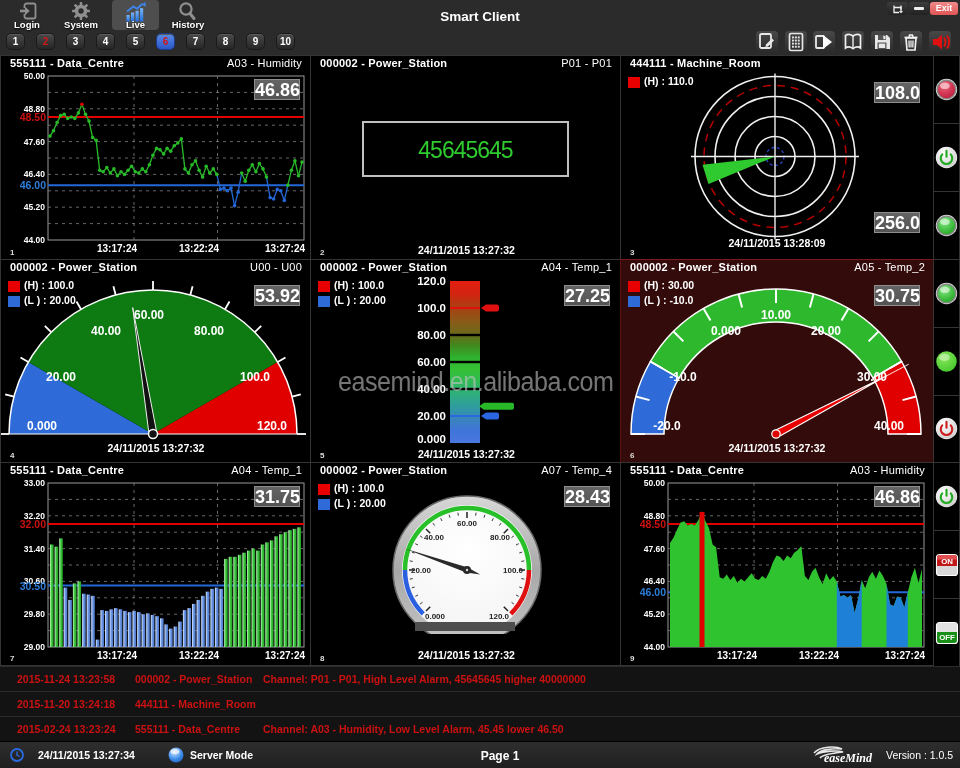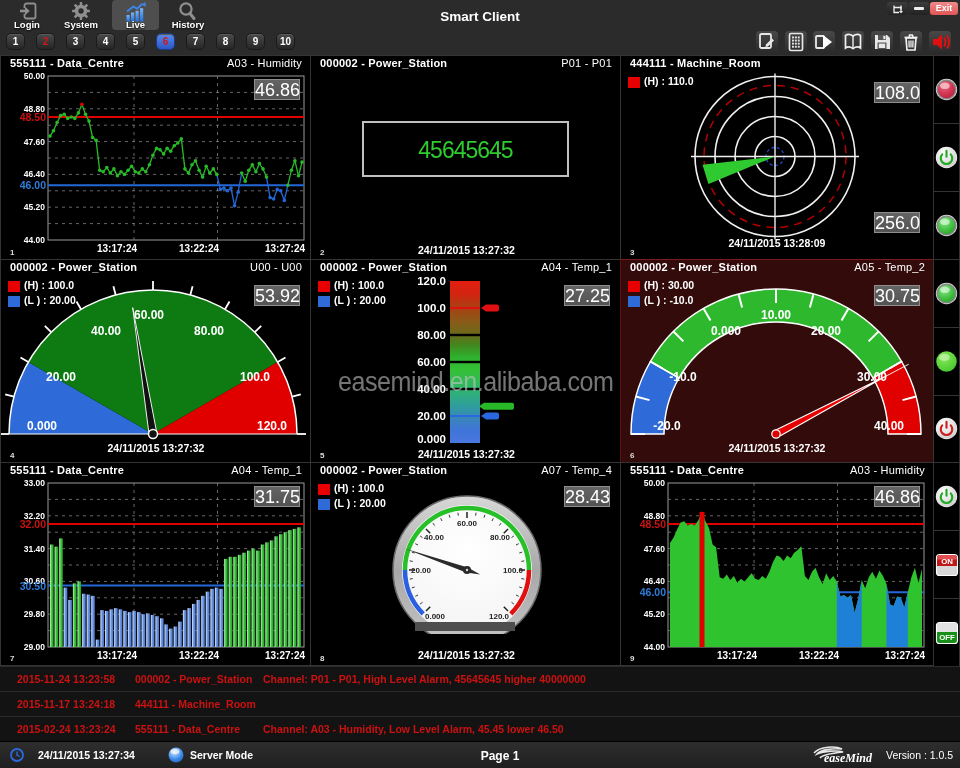--- a/index.html
+++ b/index.html
@@ -4,21 +4,21 @@
 html,body{width:960px;height:768px;background:#000;overflow:hidden;font-family:"Liberation Sans",sans-serif}
 .hdr{position:absolute;left:0;top:0;width:960px;height:55px;background:#2b2b2b}
 .navlab{position:absolute;font-size:9.5px;font-weight:bold;color:#fff;text-shadow:0 1px 2px #000;text-align:center}
 .numbtn{position:absolute;top:33px;width:19px;height:17px;border-radius:5px;background:linear-gradient(#4a4a4a,#262626);border:1px solid #1a1a1a;color:#fff;font-size:10px;font-weight:bold;text-align:center;line-height:16px;box-shadow:inset 0 1px 0 #5a5a5a}
 .tbtn{position:absolute;top:31px;width:22px;height:22px;border-radius:4px;background:linear-gradient(#484848,#2a2a2a)}
 .panel{position:absolute;background:#000;border:1px solid #343434}
 .panel.sel{background:#330b0b;border:1px solid #5c1212;border-top-color:#7a1a1a}
 .ph-l{position:absolute;left:9px;top:1px;font-size:11px;font-weight:bold;color:#fff;letter-spacing:0.2px}
 .ph-r{position:absolute;right:8px;top:1px;font-size:11px;font-weight:normal;color:#fff;letter-spacing:0.2px}
 .pnum{position:absolute;left:9px;bottom:2px;font-size:8px;font-weight:bold;color:#ddd}
-.vbox{position:absolute;width:46px;height:21px;background:linear-gradient(#646464,#535353);border:1px solid #8e8e8e;color:#fff;font-size:18px;font-weight:normal;text-align:center;line-height:20px}
+.vbox{position:absolute;width:46px;height:21px;background:linear-gradient(#646464,#535353);border:1px solid #8e8e8e;color:#fff;font-size:18px;font-weight:bold;text-align:center;line-height:20px}
 .rcell{position:absolute;left:933px;width:27px;background:#000;border:1px solid #343434}
 .alarm{position:absolute;left:0;width:960px;height:25px;background:#131313;border-top:1px solid #2c2c2c;color:#cc1111;font-size:10.5px;font-weight:bold;line-height:25px;white-space:nowrap}
 .alarm span{position:absolute;top:0}
 .sbar{position:absolute;left:0;top:742px;width:960px;height:26px;background:linear-gradient(#2e2e2e,#1f1f1f)}
 .sbar .t{position:absolute;font-size:10.5px;font-weight:bold;color:#fff;top:7px;white-space:nowrap}
 </style></head><body>
 <div class="hdr">
     <div style="position:absolute;left:19px;top:2px"><svg width="18" height="18" viewBox="0 0 18 18">
         <rect x="5.5" y="1.5" width="11" height="15" rx="2" fill="none" stroke="#8f8f8f" stroke-width="1.8"></rect>
         <rect x="2" y="6.2" width="6" height="5.6" fill="#2b2b2b"></rect>
@@ -798,21 +798,21 @@
         <path d="M2.2 12 h21.6 v8.8 a3 3 0 0 1 -3 3 h-15.6 a3 3 0 0 1 -3 -3 Z" fill="#189018"></path>
         <text x="13" y="21" font-size="8.5" font-weight="bold" fill="#fff" text-anchor="middle" font-family="Liberation Sans">OFF</text>
       </svg></div>
   </div>
 <div class="alarm" style="top:666px">
     <span style="left:17px">2015-11-24 13:23:58</span>
     <span style="left:135px">000002 - Power_Station</span>
     <span style="left:263px">Channel: P01 - P01, High Level Alarm, 45645645 higher 40000000</span>
   </div>
 <div class="alarm" style="top:691px">
-    <span style="left:17px">2015-11-17 13:24:18</span>
+    <span style="left:17px">2015-11-20 13:24:18</span>
     <span style="left:135px">444111 - Machine_Room</span>
   </div>
 <div class="alarm" style="top:716px">
     <span style="left:17px">2015-02-24 13:23:24</span>
     <span style="left:135px">555111 - Data_Centre</span>
     <span style="left:263px">Channel: A03 - Humidity, Low Level Alarm, 45.45 lower 46.50</span>
   </div>
 <div class="sbar">
     <svg style="position:absolute;left:10px;top:6px" width="14" height="14" viewBox="0 0 14 14">
       <circle cx="7" cy="7" r="6" fill="none" stroke="#2a6ae0" stroke-width="1.8"></circle>

